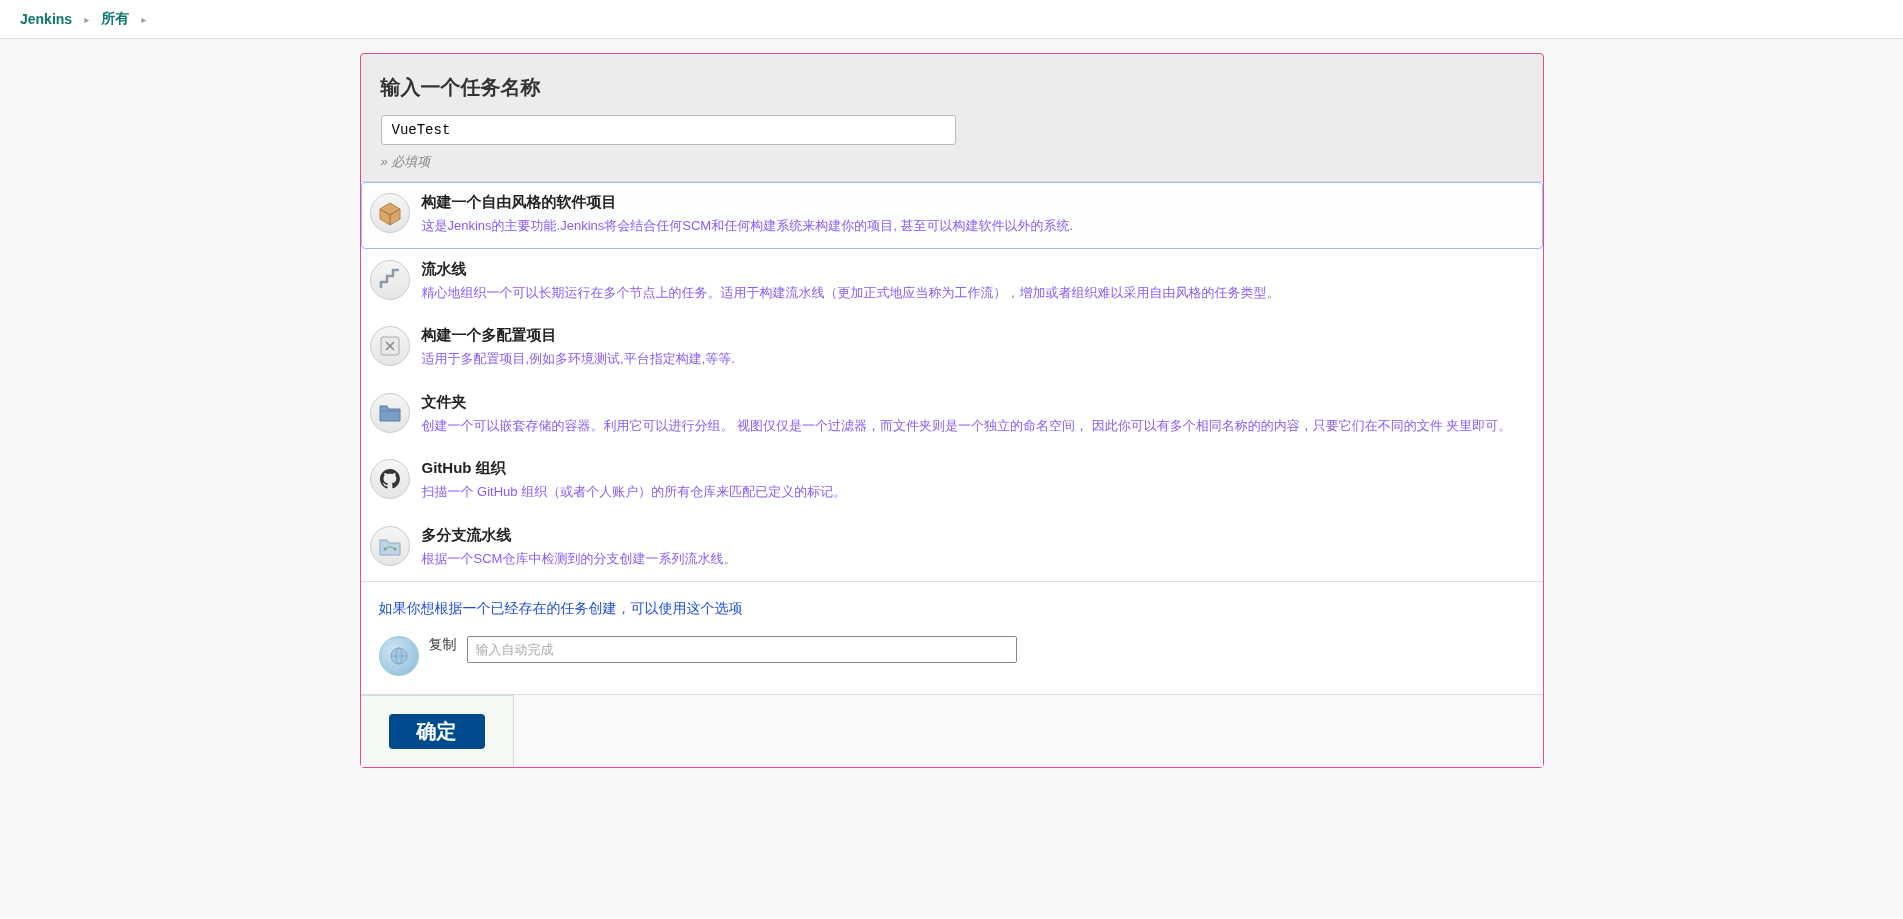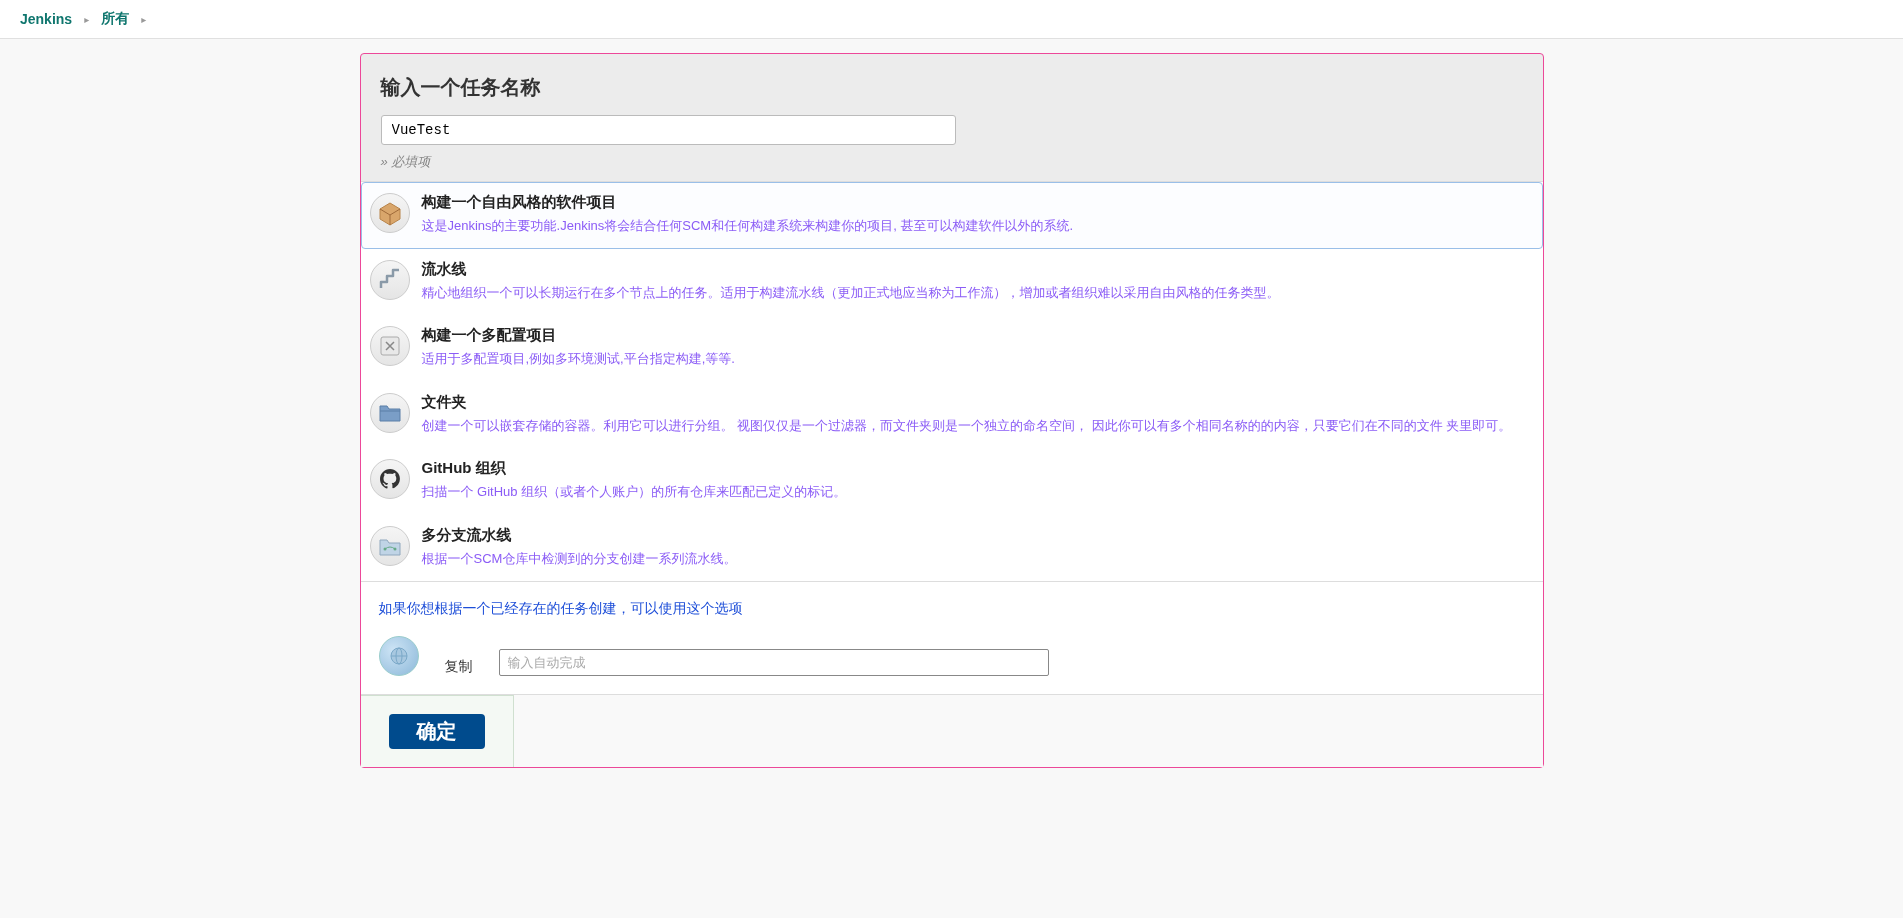--- a/index.html
+++ b/index.html
@@ -118,22 +118,22 @@
       background: #fff;
       padding: 18px;
     }
     .copy-title {
       font-size: 14px;
       color: #1d4ed8;
       margin-bottom: 18px;
     }
     .copy-row {
       display: flex;
-      align-items: flex-end;
-      gap: 26px;
+      align-items: flex-start;
+      gap: 10px;
     }
     .copy-icon {
       width: 40px;
       height: 40px;
       border-radius: 50%;
       background: radial-gradient(circle at 35% 35%, #cde4f5, #8cb8d9);
       border: 1px solid #9cc;
       display: flex;
       align-items: center;
       justify-content: center;

